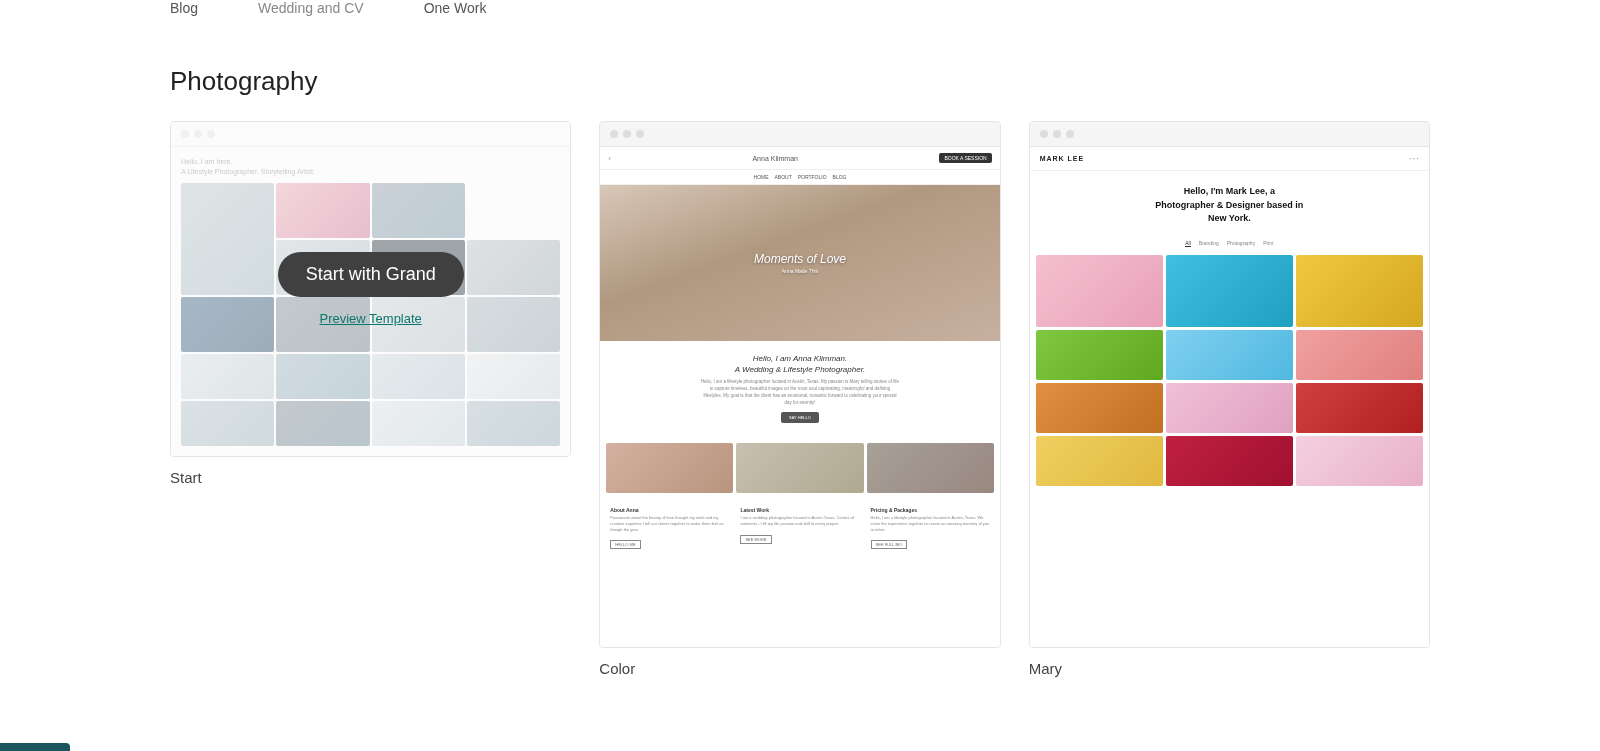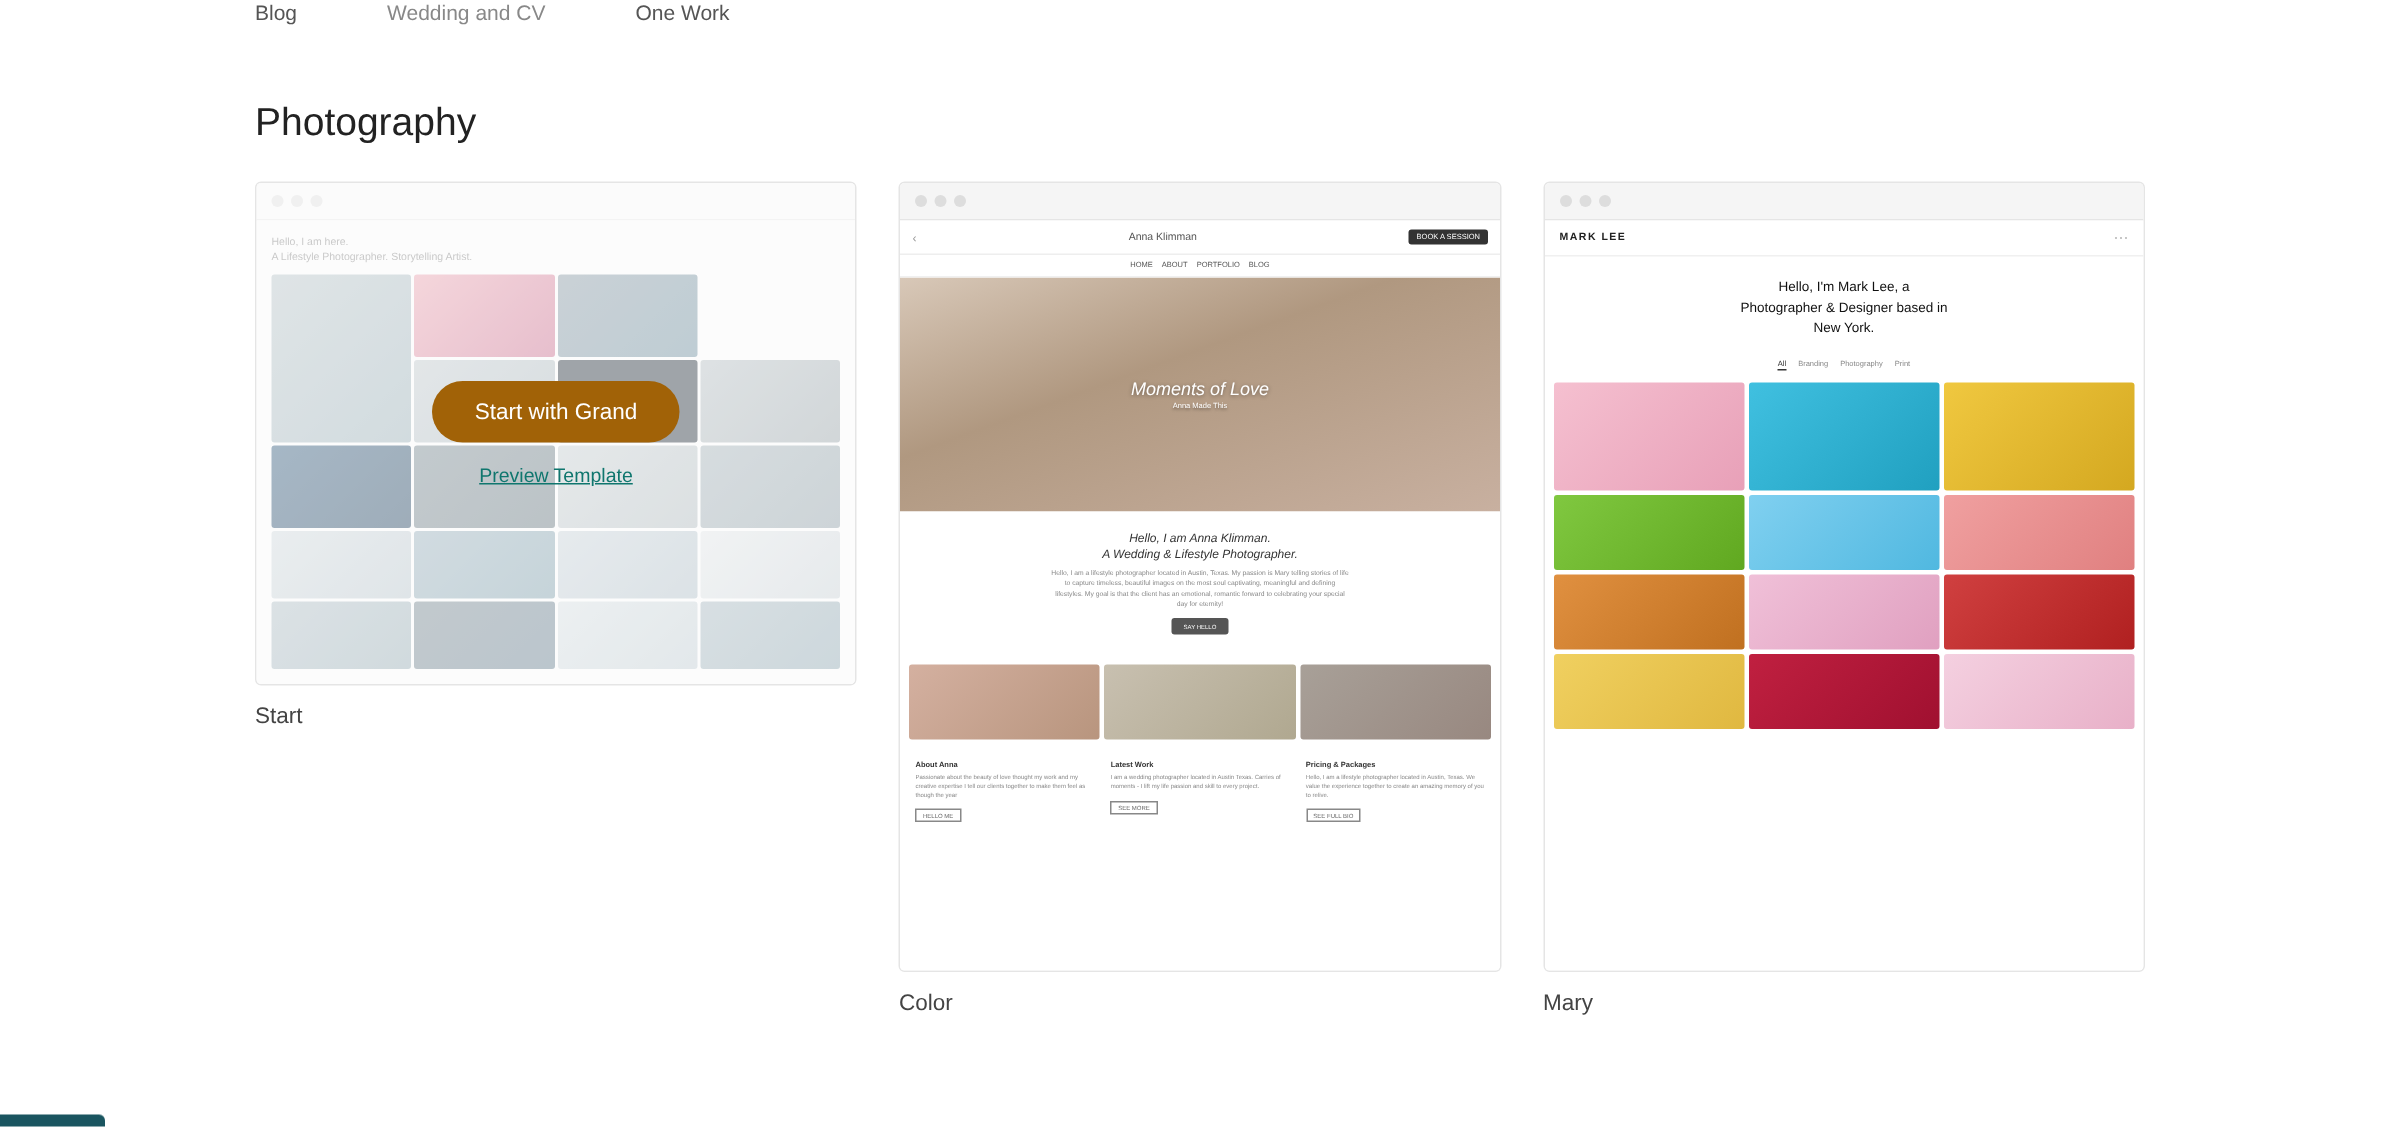--- a/index.html
+++ b/index.html
@@ -89,26 +89,26 @@
       background: rgba(255,255,255,0.55);
       display: flex;
       flex-direction: column;
       align-items: center;
       justify-content: center;
       gap: 14px;
       z-index: 10;
     }
 
     .start-btn {
-      background: #a16207;
+      background: #404040;
       color: #fff;
       border: none;
       border-radius: 24px;
       padding: 12px 28px;
-      font-size: 15px;
+      font-size: 18px;
       cursor: pointer;
       font-weight: 500;
     }
 
     .preview-link {
       font-size: 13px;
       color: #0f766e;
       text-decoration: underline;
       cursor: pointer;
       background: none;
@@ -347,21 +347,21 @@
       color: #999;
     }
 
     .stack-hero-text {
       padding: 14px 16px 10px;
       text-align: center;
     }
 
     .stack-hero-title {
       font-size: 9px;
-      font-weight: 400;
+      font-weight: 700;
       color: #111;
       line-height: 1.5;
     }
 
     .stack-filter-bar {
       display: flex;
       gap: 8px;
       justify-content: center;
       padding: 4px 0 8px;
     }

